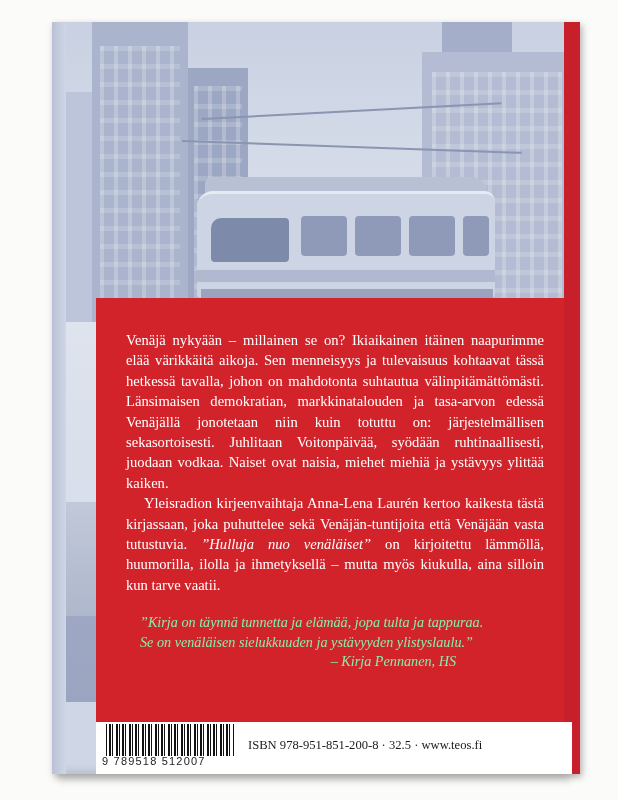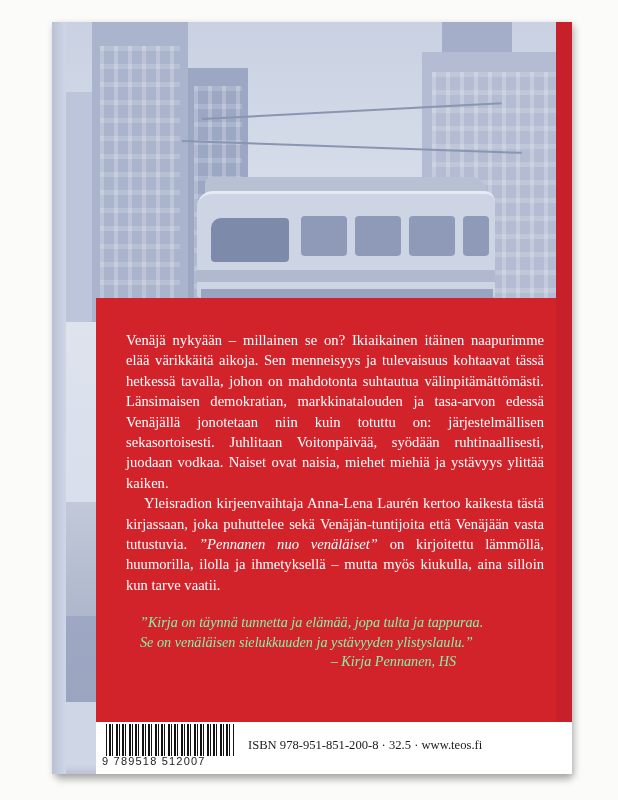--- a/index.html
+++ b/index.html
@@ -28,20 +28,21 @@
   
   .book {
     position: absolute;
     left: 52px;
     top: 22px;
     width: 520px;
     height: 752px;
     background: #cfd6e6;
     box-shadow: 2px 3px 7px rgba(0,0,0,0.30);
     overflow: hidden;
+    padding-left: 8px;
   }
   
   .spine-shade {
     position: absolute;
     left: 0; top: 0;
     width: 14px; height: 100%;
     background: linear-gradient(to right, #b9c1d4, #cfd6e6);
     z-index: 6;
   }
   
@@ -336,21 +337,21 @@
         <div class="wheel" style="left:250px;"></div>
       </div>
 
       <div class="street"></div>
       <div class="street-dark"></div>
     </div>
 
     <div class="red-panel">
       <div class="inner">
         <p class="blurb">Venäjä nykyään – millainen se on? Ikiaikainen itäinen naapurimme elää värikkäitä aikoja. Sen menneisyys ja tulevaisuus kohtaavat tässä hetkessä tavalla, johon on mahdotonta suhtautua välinpitämättömästi. Länsimaisen demokratian, markkinatalouden ja tasa-arvon edessä Venäjällä jonotetaan niin kuin totuttu on: järjestelmällisen sekasortoisesti. Juhlitaan Voitonpäivää, syödään ruhtinaallisesti, juodaan vodkaa. Naiset ovat naisia, miehet miehiä ja ystävyys ylittää kaiken.</p>
-        <p class="blurb"><span>Yleisradion kirjeenvaihtaja Anna-Lena Laurén kertoo kaikesta tästä kirjassaan, joka puhuttelee sekä Venäjän-tuntijoita että Venäjään vasta tutustuvia. </span><span class="it">”Pennanen nuo venäläiset”</span><span> on kirjoitettu lämmöllä, huumorilla, ilolla ja ihmetyksellä – mutta myös kiukulla, aina silloin kun tarve vaatii.</span></p>
+        <p class="blurb"><span>Yleisradion kirjeenvaihtaja Anna-Lena Laurén kertoo kaikesta tästä kirjassaan, joka puhuttelee sekä Venäjän-tuntijoita että Venäjään vasta tutustuvia. </span><span class="it">”Hulluja nuo venäläiset”</span><span> on kirjoitettu lämmöllä, huumorilla, ilolla ja ihmetyksellä – mutta myös kiukulla, aina silloin kun tarve vaatii.</span></p>
         <div class="quote">
           <span>”Kirja on täynnä tunnetta ja elämää, jopa tulta ja tappuraa.</span><br>
           <span>Se on venäläisen sielukkuuden ja ystävyyden ylistyslaulu.”</span>
           <span class="attrib">– Kirja Pennanen, HS</span>
         </div>
       </div>
     </div>
 
     <div class="isbn-strip"></div>
     <div class="barcode">

